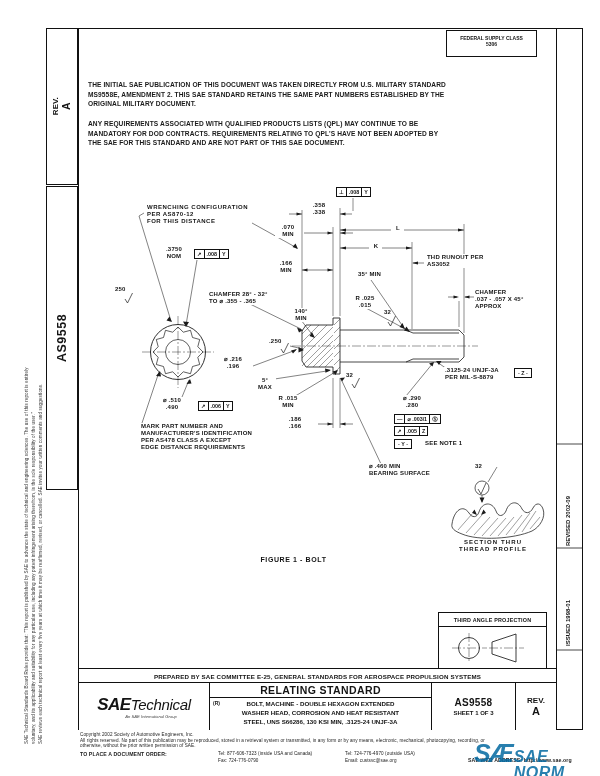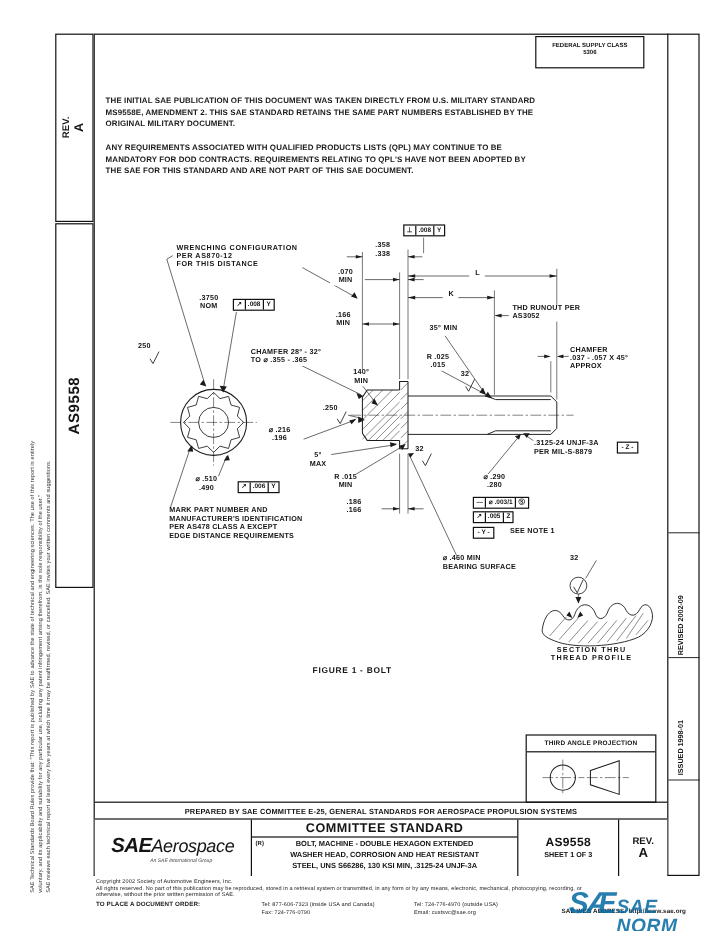--- a/index.html
+++ b/index.html
@@ -207,26 +207,26 @@
 
   <div class="vtext" style="left:565px;top:546px;font-size:6px;font-weight:600;">REVISED 2002-09</div>
   <div class="vtext" style="left:565px;top:646px;font-size:6px;font-weight:600;">ISSUED 1998-01</div>
 
   <div id="prepared">PREPARED BY SAE COMMITTEE E-25, GENERAL STANDARDS FOR AEROSPACE PROPULSION SYSTEMS</div>
 
   <div id="titleblock">
     <div class="tcell" style="display:flex;flex-direction:column;align-items:center;justify-content:center;">
       <div style="display:flex;align-items:baseline;">
         <span id="logo-sae">SAE</span>
-        <span id="logo-aero">Aerospace</span>
+        <span id="logo-aero">Technical</span>
       </div>
       <div id="logo-tag">An SAE International Group</div>
     </div>
     <div class="tcell">
-      <div id="tb-head">COMMITTEE STANDARD</div>
+      <div id="tb-head">RELATING STANDARD</div>
       <div id="tb-r">(R)</div>
       <div id="tb-title">BOLT, MACHINE - DOUBLE HEXAGON EXTENDED
 WASHER HEAD, CORROSION AND HEAT RESISTANT
 STEEL, UNS S66286, 130 KSI MIN, .3125-24 UNJF-3A</div>
     </div>
     <div class="tcell" style="display:flex;flex-direction:column;align-items:center;justify-content:center;gap:2px;">
       <div style="font-size:10px;font-weight:900;letter-spacing:.3px;">AS9558</div>
       <div style="font-size:6px;font-weight:600;">SHEET 1 OF 3</div>
     </div>
     <div class="tcell" style="display:flex;flex-direction:column;align-items:center;justify-content:center;">

